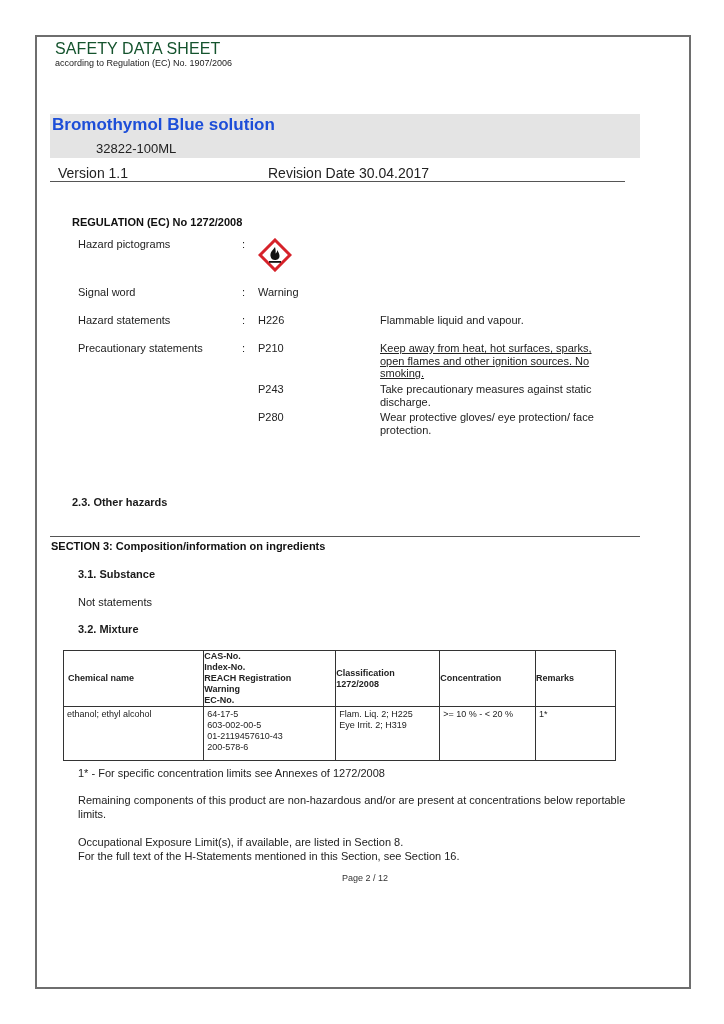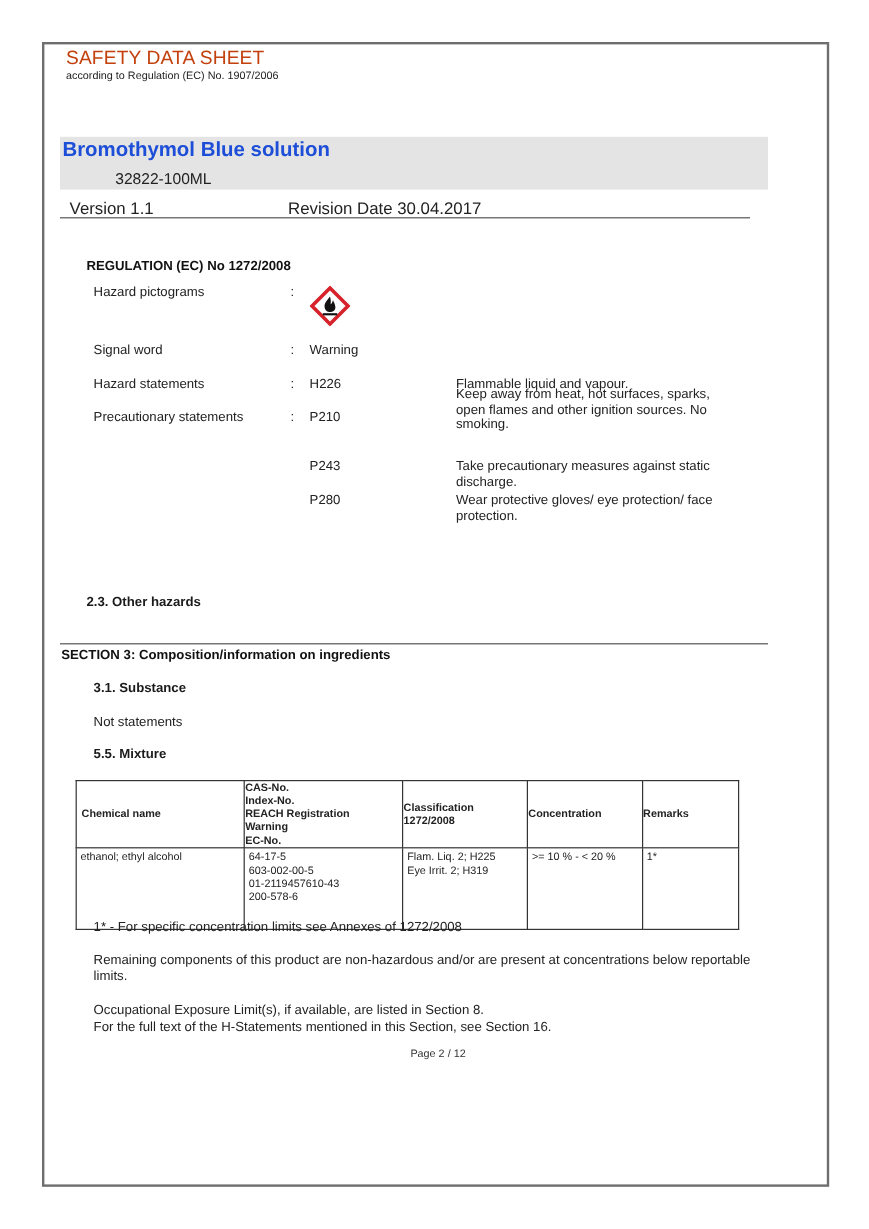--- a/index.html
+++ b/index.html
@@ -3,51 +3,51 @@
   <meta charset="utf-8">
   <style>
     * { box-sizing: border-box; margin: 0; padding: 0; }
     html, body { width: 724px; height: 1024px; background: #ffffff; overflow: hidden; }
     body { font-family: "Liberation Sans", sans-serif; color: #111; position: relative; }
     .frame {
       position: absolute; left: 35px; top: 35px; width: 656px; height: 954px;
       border: 2px solid #6e6e6e;
     }
     .abs { position: absolute; white-space: nowrap; }
-    .sds-title { left: 55px; top: 40px; font-size: 16px; letter-spacing: 0.1px; color: #c2410c; }
+    .sds-title { left: 55px; top: 40px; font-size: 16px; letter-spacing: 0.1px; color: #14532d; }
     .sds-sub { left: 55px; top: 58px; font-size: 9px; color: #222; }
     .product-band {
       position: absolute; left: 50px; top: 114px; width: 590px; height: 44px;
       background: #e4e4e4;
     }
     .product-name { left: 52px; top: 115px; font-size: 17px; font-weight: bold; color: #1d4ed8; }
     .product-code { left: 52px; top: 141px; font-size: 13px; color: #222; margin-left: 44px; }
     .version { left: 58px; top: 165px; font-size: 14px; color: #222; }
-    .revision { left: 240px; top: 165px; font-size: 14px; color: #222; }
+    .revision { left: 268px; top: 165px; font-size: 14px; color: #222; }
     .version-rule { position: absolute; left: 50px; top: 181px; width: 575px; height: 1px; background: #555; }
 
     .reg-title { left: 72px; top: 216px; font-size: 11px; font-weight: bold; }
     .lbl { font-size: 11px; color: #222; }
     .colon { font-size: 11px; color: #222; }
     .code { font-size: 11px; color: #222; }
     .text { font-size: 11px; color: #222; line-height: 12.5px; white-space: normal; width: 230px; }
 
     .pictogram { position: absolute; left: 258px; top: 238px; width: 34px; height: 34px; }
 
     .sec-sub { font-size: 11px; font-weight: bold; color: #1a1a1a; }
     .section-rule { position: absolute; left: 50px; top: 536px; width: 590px; height: 1px; background: #555; }
     .section-title { left: 51px; top: 540px; font-size: 11px; font-weight: bold; }
 
     table.comp {
       position: absolute; left: 63px; top: 650px; width: 553px;
       border-collapse: collapse; font-size: 9px; color: #222;
     }
     table.comp th, table.comp td { border: 1px solid #333; }
     table.comp th { font-weight: bold; height: 56px; vertical-align: middle; line-height: 11px; }
-    table.comp td { vertical-align: top; height: 68px; padding: 2px 3px; line-height: 11px; text-align: left; }
+    table.comp td { vertical-align: top; height: 54px; padding: 2px 3px; line-height: 11px; text-align: left; }
     table.comp th.left { text-align: left; padding-left: 4px; }
     table.comp th.center { text-align: left; }
     .para { left: 78px; font-size: 11px; color: #222; line-height: 13.5px; white-space: normal; width: 560px; }
     .footer-page { left: 320px; top: 873px; font-size: 9px; color: #333; padding-left: 22px; }
   </style>
 </head>
 <body>
 
 <div class="frame"></div>
 
@@ -78,34 +78,34 @@
 <div class="abs code" style="left:258px; top:286px;text-align:right;">Warning</div>
 
 <div class="abs lbl" style="left:78px; top:314px;">Hazard statements</div>
 <div class="abs colon" style="left:242px; top:314px;">:</div>
 <div class="abs code" style="left:258px; top:314px;">H226</div>
 <div class="abs text" style="left:380px; top:314px;">Flammable liquid and vapour.</div>
 
 <div class="abs lbl" style="left:78px; top:342px;">Precautionary statements</div>
 <div class="abs colon" style="left:242px; top:342px;">:</div>
 <div class="abs code" style="left:258px; top:342px;">P210</div>
-<div class="abs text" style="left:380px; top:323px;">Keep away from heat, hot surfaces, sparks, open flames and other ignition sources. No smoking.</div>
+<div class="abs text" style="left:380px; top:342px;text-decoration:underline;">Keep away from heat, hot surfaces, sparks, open flames and other ignition sources. No smoking.</div>
 <div class="abs code" style="left:258px; top:383px;">P243</div>
 <div class="abs text" style="left:380px; top:383px;">Take precautionary measures against static discharge.</div>
 <div class="abs code" style="left:258px; top:411px;">P280</div>
 <div class="abs text" style="left:380px; top:411px;">Wear protective gloves/ eye protection/ face protection.</div>
 
 <div class="abs sec-sub" style="left:72px; top:496px;">2.3.  Other hazards</div>
 
 <div class="section-rule"></div>
 <div class="abs section-title">SECTION 3: Composition/information on ingredients</div>
 
 <div class="abs sec-sub" style="left:78px; top:568px;">3.1.  Substance</div>
 <div class="abs lbl" style="left:78px; top:596px;">Not statements</div>
-<div class="abs sec-sub" style="left:78px; top:623px;">5.5.  Mixture</div>
+<div class="abs sec-sub" style="left:78px; top:623px;">3.2.  Mixture</div>
 
 <table class="comp">
   <colgroup>
     <col style="width:135px">
       <col style="width:127px">
       <col style="width:100px">
       <col style="width:92px">
       <col style="width:77px">
   </colgroup>
   <thead>

